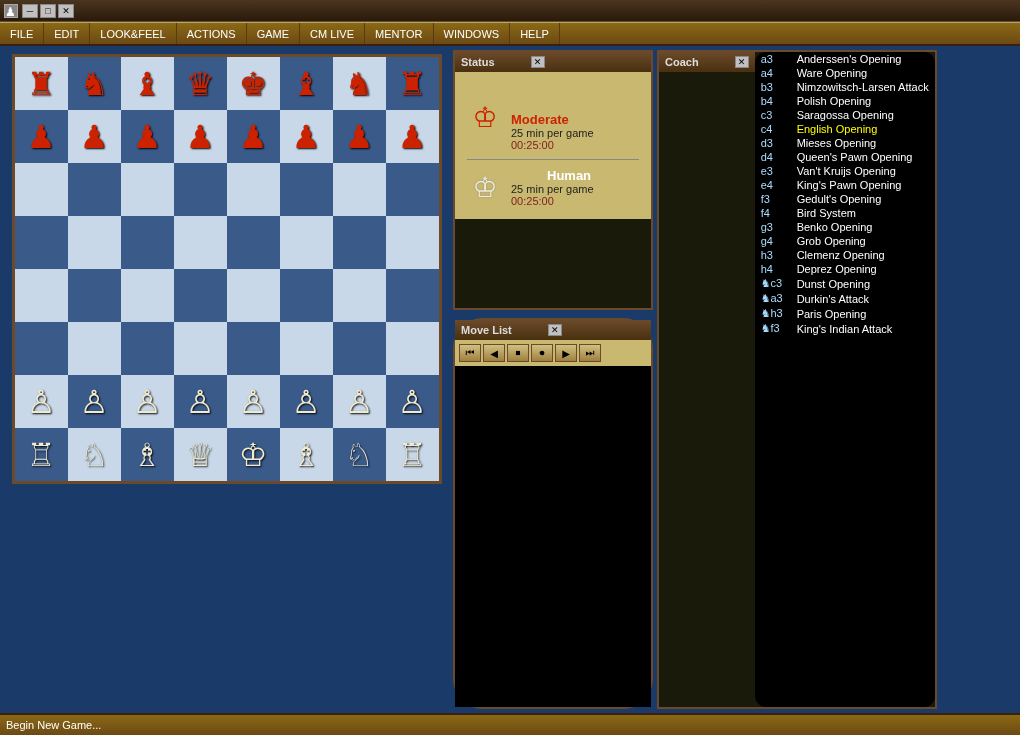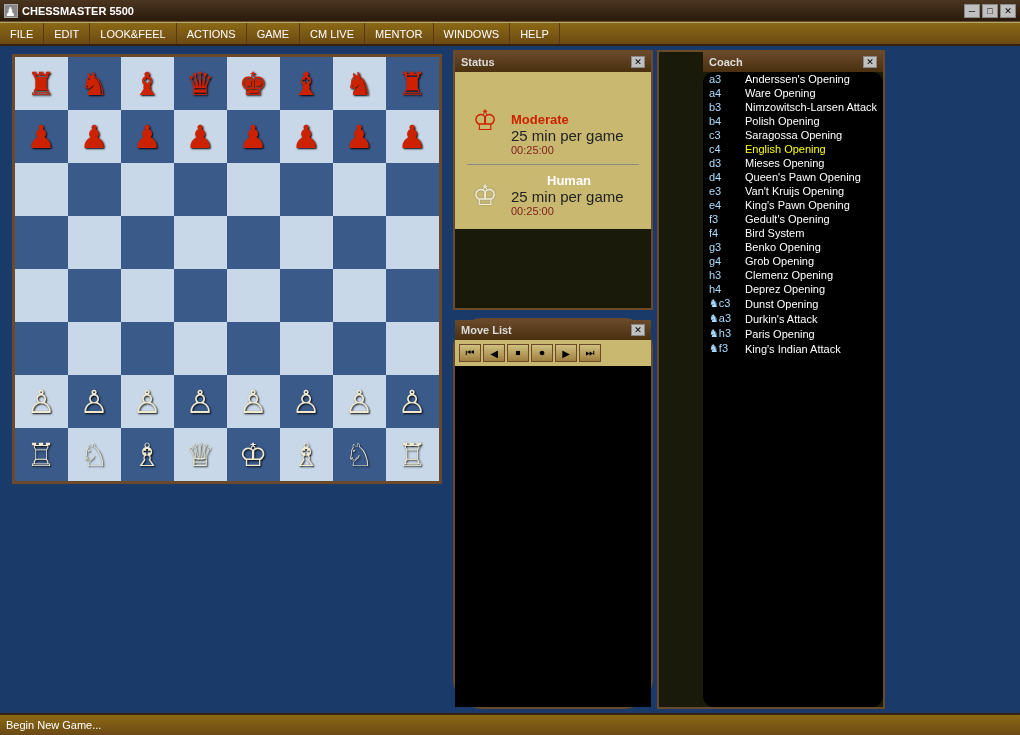--- a/index.html
+++ b/index.html
@@ -135,22 +135,22 @@
 
     .panel {
       background: #1a1a0a;
       border: 2px solid #6a4a2a;
     }
     .panel-header {
       background: linear-gradient(to bottom, #6a4a2a, #4a3010);
       padding: 2px 6px;
       display: flex;
       align-items: center;
-      justify-content: space-between;
       height: 20px;
+      gap: 36px;
     }
     .panel-title {
       color: #ddd;
       font-size: 11px;
       font-weight: bold;
     }
     .panel-close {
       width: 14px; height: 12px;
       background: #c0c0c0;
       border: 1px solid #888;
@@ -177,21 +177,21 @@
       text-align: center;
     }
     .player-icon.red { color: #cc2200; }
     .player-icon.white { color: #f0ead0; text-shadow: 0 0 2px #888; }
     .player-name {
       font-weight: bold;
       font-size: 13px;
     }
     .player-name.red { color: #cc2200; margin-top: 28px; }
     .player-name.white { color: #ffffff; padding-left: 36px; }
-    .player-time { font-size: 15px; color: #222; }
+    .player-time { font-size: 11px; color: #222; }
     .player-clock { color: #7f1d1d; font-size: 11px; font-weight: normal; }
 
     
     #movelist-panel {
       background: #1a1a0a;
       border: 2px solid #6a4a2a;
       display: flex;
       flex-direction: column;
     }
     #movelist-controls {
@@ -215,23 +215,22 @@
       background: #000;
       padding: 4px;
     }
 
     
     #coach-panel {
       flex: 1;
       background: #1a1a0a;
       border: 2px solid #6a4a2a;
       display: flex;
-      flex-direction: column;
+      flex-direction: row;
       min-width: 0;
-      padding-left: 44px;
     }
     #coach-content {
       flex: 1;
       background: #000;
       overflow: hidden;
       border-radius: 11px;
     }
     .coach-row {
       display: flex;
       align-items: center;
@@ -271,21 +270,20 @@
       height: 1px;
       background: #888;
       margin: 2px 4px;
     }
   </style>
 </head>
 <body>
 
 <div id="title-bar">
   <span id="title-icon">♟</span>
-  <span id="title-text">CHESSMASTER 5500</span>
   <div id="title-controls">
     <div class="title-btn">─</div>
     <div class="title-btn">□</div>
     <div class="title-btn">✕</div>
   </div>
 </div>
 
 <div id="menu-bar">
 <div class="menu-item">FILE</div>
     <div class="menu-item">EDIT</div>

